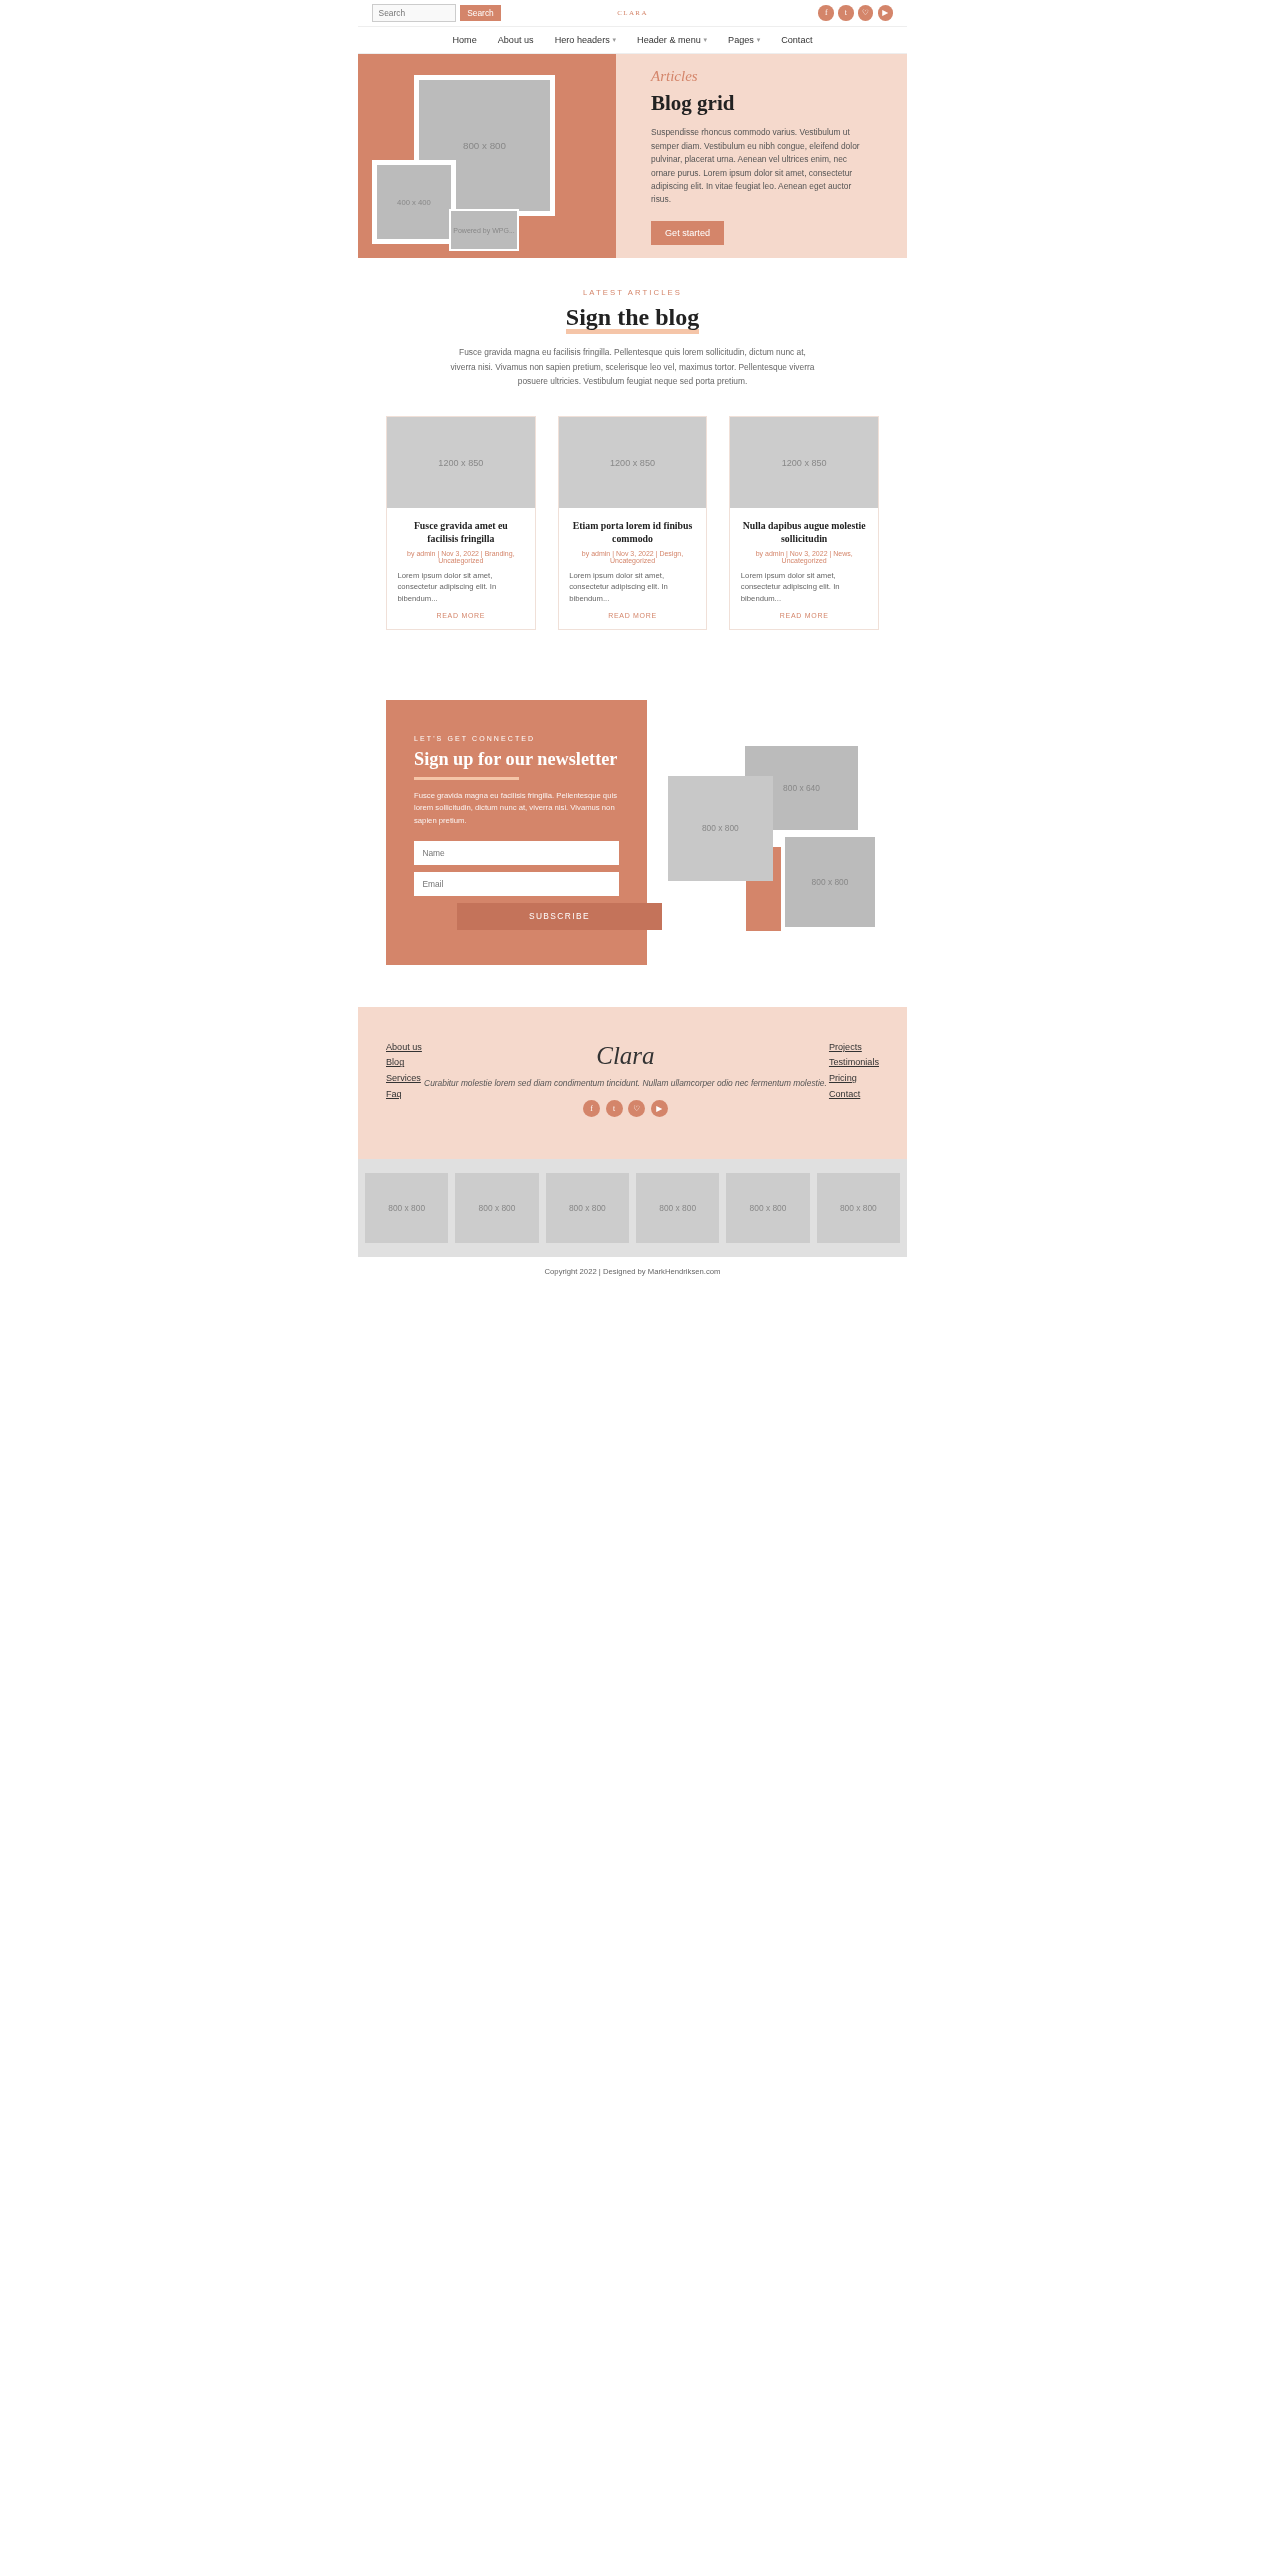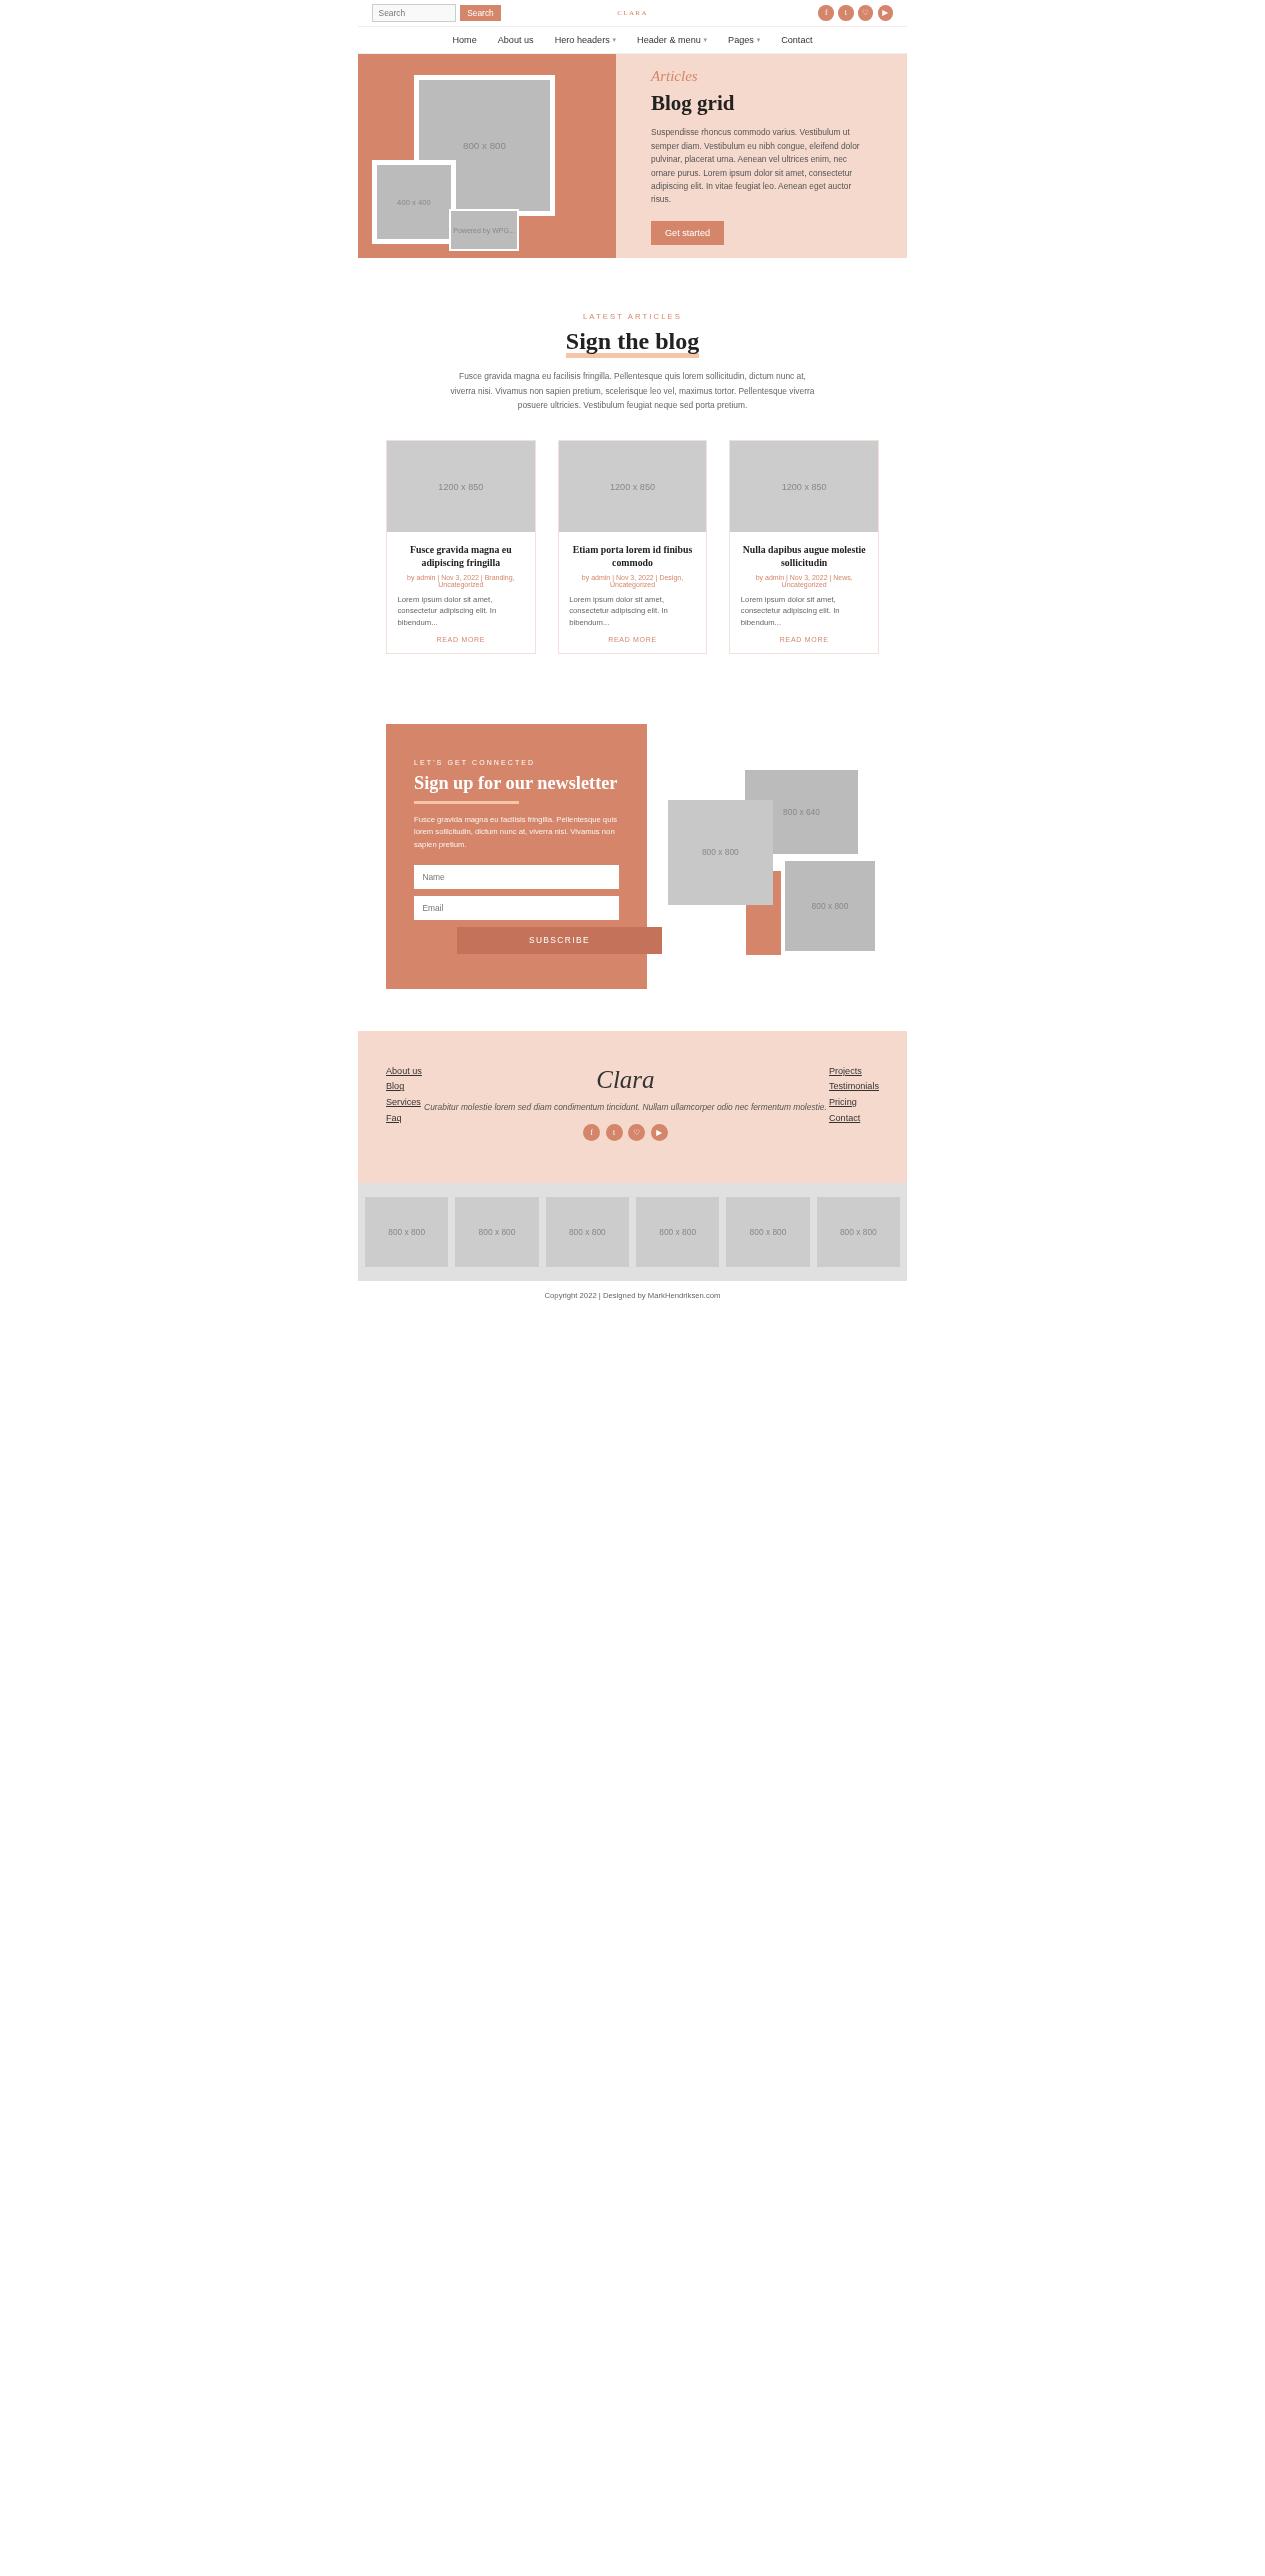--- a/index.html
+++ b/index.html
@@ -183,21 +183,21 @@
       border: none;
       padding: 7px 14px;
       font-size: 9.1px;
       cursor: pointer;
       width: fit-content;
       font-family: Arial, sans-serif;
     }
 
     
     .blog-section {
-      padding: 54px 28px 28px;
+      padding: 30px 28px 28px;
       text-align: center;
     }
     .section-label {
       font-size: 7.7px;
       letter-spacing: 2.1px;
       color: #d4856a;
       text-transform: uppercase;
       font-family: Arial, sans-serif;
       margin-bottom: 7px;
     }
@@ -553,21 +553,21 @@
 <section class="blog-section">
   <div class="section-label">LATEST ARTICLES</div>
   <h2 class="section-title">Sign the blog</h2>
   <p class="section-desc">Fusce gravida magna eu facilisis fringilla. Pellentesque quis lorem sollicitudin, dictum nunc at, viverra nisi. Vivamus non sapien pretium, scelerisque leo vel, maximus tortor. Pellentesque viverra posuere ultricies. Vestibulum feugiat neque sed porta pretium.</p>
 
   <div class="blog-cards">
 
     <div class="blog-card">
       <div class="card-img">1200 x 850</div>
       <div class="card-body">
-        <div class="card-title">Fusce gravida magna eu adipiscing fringilla</div>
+        <div class="card-title">Fusce gravida amet eu facilisis fringilla</div>
         <div class="card-meta">by admin | Nov 3, 2022 | Branding, Uncategorized</div>
         <p class="card-excerpt">Lorem ipsum dolor sit amet, consectetur adipiscing elit. In bibendum...</p>
         <a class="card-read-more">READ MORE</a>
       </div>
     </div>
 
     <div class="blog-card">
       <div class="card-img">1200 x 850</div>
       <div class="card-body">
         <div class="card-title">Etiam porta lorem id finibus commodo</div>

